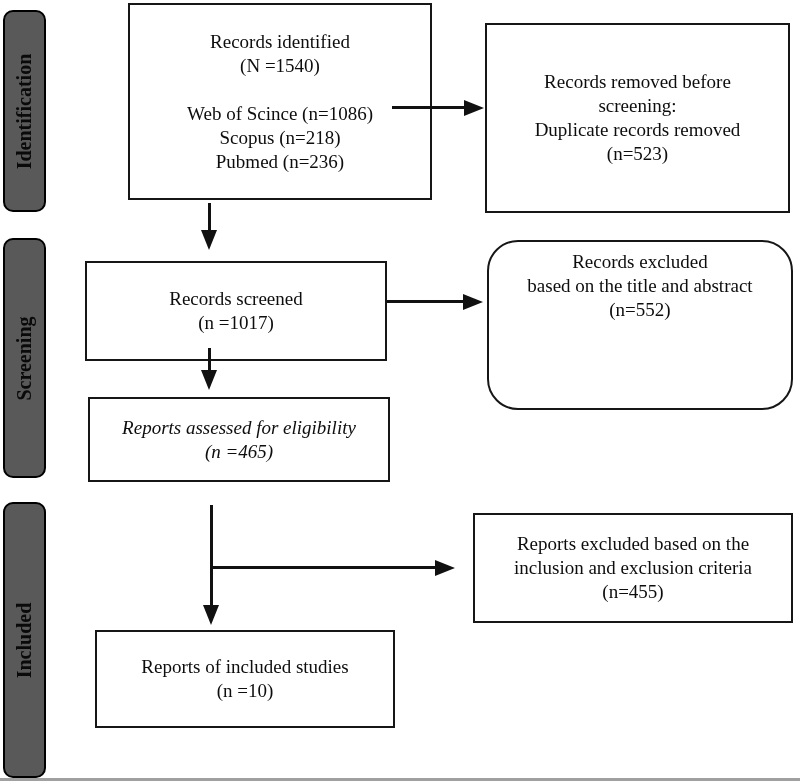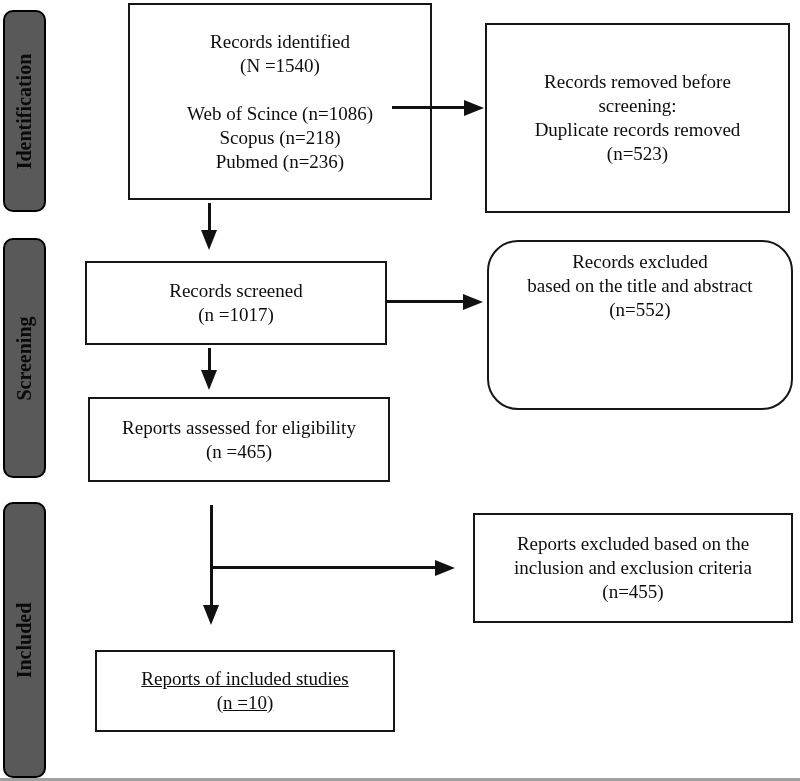--- a/index.html
+++ b/index.html
@@ -40,25 +40,25 @@
     box-sizing:border-box;
     display:flex;align-items:center;justify-content:center;
     text-align:center;
     font-size:19px;line-height:24px;
     white-space:pre-line;
     padding:2px 6px;
   }
   .fbox.top-align{align-items:flex-start;padding-top:8px;border-radius:31px;}
   #box-records-identified{left:88px;top:3px;width:304px;height:197px;margin-left:40px;}
   #box-records-removed{left:485px;top:23px;width:305px;height:190px;}
-  #box-records-screened{left:85px;top:261px;width:302px;height:84px;}
+  #box-records-screened{left:85px;top:261px;width:302px;height:100px;}
   #box-records-excluded{left:487px;top:240px;width:306px;height:170px;}
-  #box-reports-assessed{left:88px;top:397px;width:302px;height:85px;}
+  #box-reports-assessed{left:88px;top:397px;width:302px;height:85px;font-style:italic;}
   #box-reports-excluded{left:473px;top:513px;width:320px;height:110px;}
-  #box-reports-included{left:95px;top:650px;width:300px;height:82px;text-decoration:underline;}
+  #box-reports-included{left:95px;top:630px;width:300px;height:98px;}
 
   
   .hline,.vline{position:absolute;background:#111;}
   .hline{height:3px;}
   .vline{width:3px;}
   .head-right{
     position:absolute;width:0;height:0;
     border-top:8px solid transparent;
     border-bottom:8px solid transparent;
     border-left:20px solid #111;

